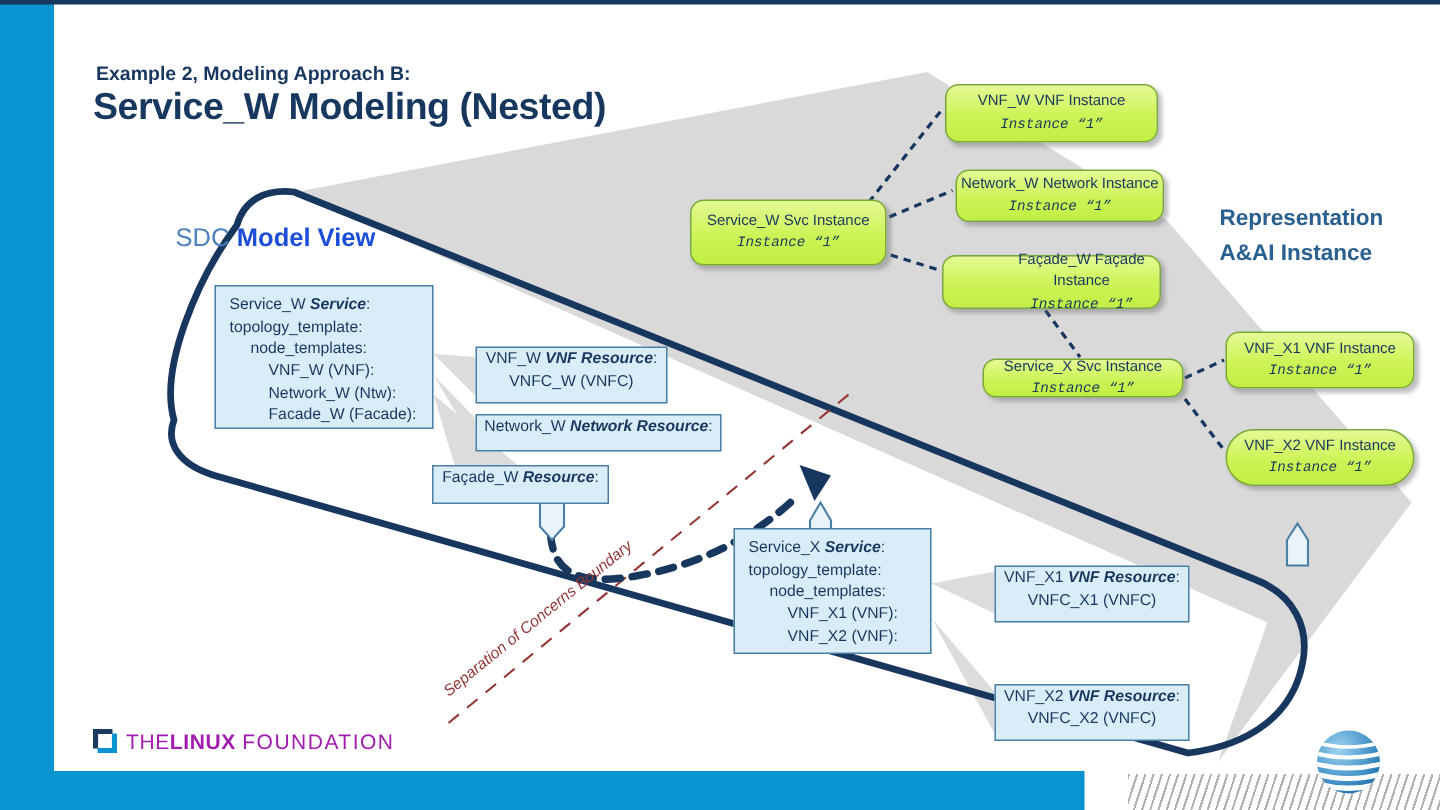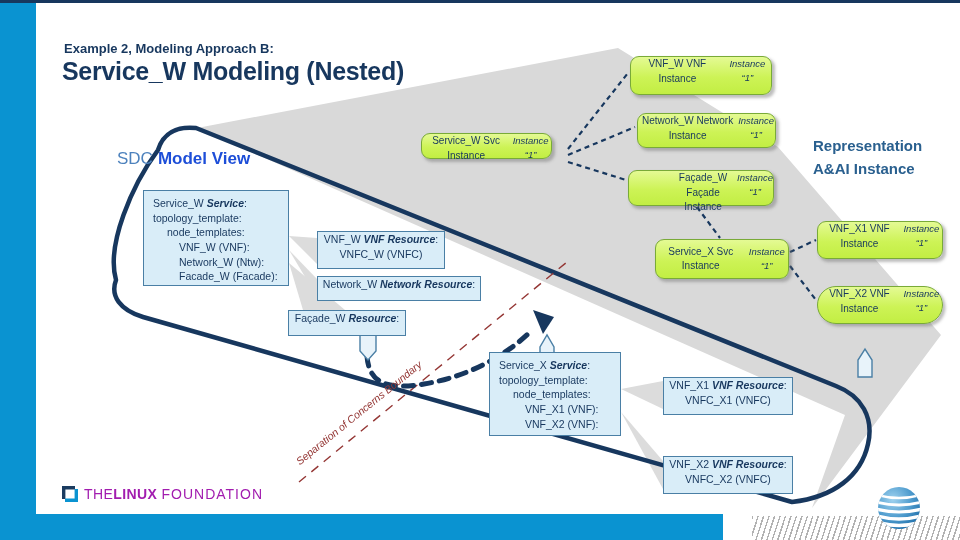--- a/index.html
+++ b/index.html
@@ -18,23 +18,23 @@
   .sdc .rest{color:#1d4ed8;font-weight:bold;margin-left:5px;}
   .aai{left:813px;top:134px;width:140px;font-size:15px;font-weight:bold;color:#2a608f;line-height:1.55;}
   .box-blue{background:#d9edf8;border:1px solid #4a7fa5;color:#17375e;font-size:10.5px;line-height:1.4;}
   .box-blue.center{display:flex;flex-direction:column;align-items:center;text-align:center;}
   .box-blue.list{padding:5px 6px 4px 9px;}
   .i1{padding-left:14px;}
   .i2{padding-left:26px;}
   .em{font-weight:bold;font-style:italic;}
   .box-green{background:linear-gradient(180deg,#e4fa94 0%,#cdf356 55%,#c2ee43 100%);
              border:1.5px solid #79aa38;border-radius:9px;color:#17375e;font-size:10px;line-height:1.45;
-             text-align:center;display:flex;justify-content:center;
+             text-align:center;display:flex;flex-direction:column;justify-content:center;
              box-shadow:2.5px 2.5px 3px rgba(110,110,110,0.45);}
-  .inst{font-style:italic;font-size:9.5px;}
+  .inst{font-style:italic;font-size:9.5px;font-family:Liberation Mono, monospace;}
   .boundary{left:301px;top:455px;font-size:10.5px;font-style:italic;color:#943634;
             transform:rotate(-39deg);transform-origin:left bottom;white-space:nowrap;}
   .lf-logo{left:62px;top:486px;display:flex;align-items:center;gap:6px;}
   .lf-text{font-size:14px;color:#a21caf;letter-spacing:0.4px;}
   .lf-text .t{font-weight:400;}
   .lf-text .l{font-weight:700;}
   .lf-text .f{font-weight:300;letter-spacing:1px;}
   svg{display:block;}
 </style>
 </head>
@@ -127,41 +127,41 @@
   <div class="abs box-blue center" style="left:663px;top:377px;width:130px;height:38px;z-index:2;">
     <div><span>VNF_X1 </span><span class="em">VNF Resource</span><span>:</span></div>
     <div>VNFC_X1 (VNFC)</div>
   </div>
 
   <div class="abs box-blue center" style="left:663px;top:456px;width:130px;height:38px;z-index:2;">
     <div><span>VNF_X2 </span><span class="em">VNF Resource</span><span>:</span></div>
     <div>VNFC_X2 (VNFC)</div>
   </div>
 
-  <div class="abs box-green" style="left:421px;top:133px;width:131px;height:26px;z-index:2;">
+  <div class="abs box-green" style="left:460px;top:133px;width:131px;height:44px;z-index:2;">
     <div>Service_W Svc Instance</div>
     <div class="inst">Instance “1”</div>
   </div>
 
   <div class="abs box-green" style="left:630px;top:56px;width:142px;height:39px;z-index:2;">
     <div>VNF_W VNF Instance</div>
     <div class="inst">Instance “1”</div>
   </div>
 
   <div class="abs box-green" style="left:637px;top:113px;width:139px;height:35px;z-index:2;">
     <div>Network_W Network Instance</div>
     <div class="inst">Instance “1”</div>
   </div>
 
   <div class="abs box-green" style="left:628px;top:170px;width:146px;height:36px;z-index:2;padding-left:40px;">
     <div>Façade_W Façade Instance</div>
     <div class="inst">Instance “1”</div>
   </div>
 
-  <div class="abs box-green" style="left:655px;top:239px;width:134px;height:40px;z-index:2;align-items:center;">
+  <div class="abs box-green" style="left:655px;top:239px;width:134px;height:26px;z-index:2;align-items:center;">
     <div>Service_X Svc Instance</div>
     <div class="inst">Instance “1”</div>
   </div>
 
   <div class="abs box-green" style="left:817px;top:221px;width:126px;height:38px;z-index:2;">
     <div>VNF_X1 VNF Instance</div>
     <div class="inst">Instance “1”</div>
   </div>
 
   <div class="abs box-green" style="left:817px;top:286px;width:126px;height:38px;z-index:2;border-radius:19px;">

